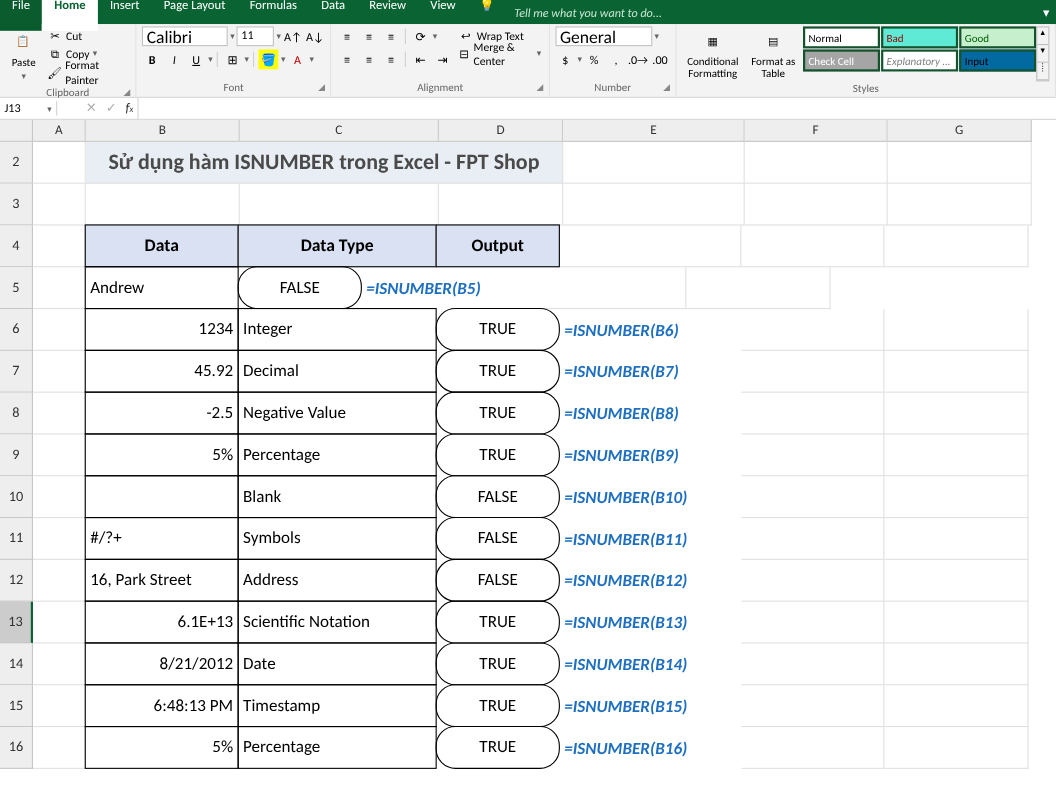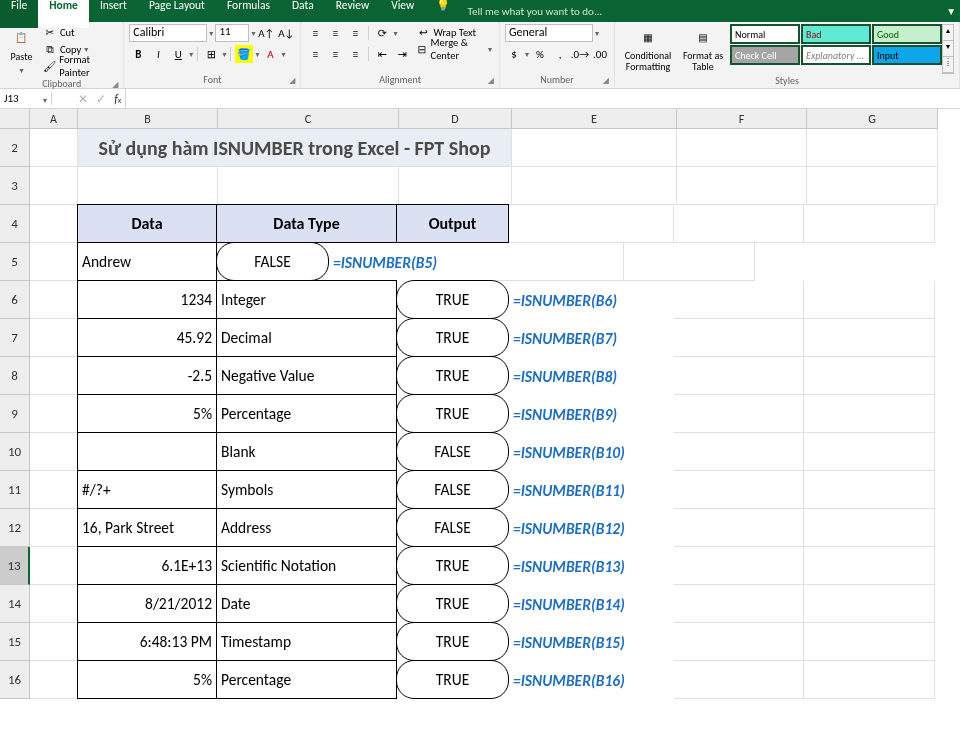--- a/index.html
+++ b/index.html
@@ -3,50 +3,50 @@
 <meta charset="utf-8">
 <style>
   * { box-sizing: border-box; margin: 0; padding: 0; }
   body { font-family: "Segoe UI", Calibri, Arial, sans-serif; font-size: 12px; background: #fff; width: 960px; }
   
   
   .ribbon-tabs { display: flex; align-items: center; background: #0a6332; color: #fff; height: 22px; font-size: 11.5px; }
   .ribbon-tabs .tab { padding: 0 11px; height: 34px; line-height: 22px; cursor: default; white-space: nowrap; }
   .ribbon-tabs .tab.file { background: #0a5b2e; }
   .ribbon-tabs .tab.active { background: #fff; color: #0a6332; font-weight: 700; }
-  .ribbon-tell { color: #c8e6d4; margin-left: 6px; font-size: 11px; }
+  .ribbon-tell { color: #c8e6d4; font-style: italic; margin-left: 6px; font-size: 11px; }
   .arrow-down { margin-left: auto; padding: 0 6px; }
   
   
   .ribbon { display: flex; background: #f3f3f3; border-bottom: 1px solid #d4d4d4; height: 67px; font-size: 11px; }
   .rgroup { border-right: 1px solid #e3e3e3; display: flex; flex-direction: column; justify-content: space-between; padding: 2px 5px 1px; }
   .rgroup-body { display: flex; gap: 3px; flex: 1; }
   .rgroup-label { text-align: center; color: #666; font-size: 10px; height: 14px; line-height: 14px; position: relative; }
   .rgroup-label .dlg { position: absolute; right: 0; bottom: 0; font-size: 8px; color: #888; }
   
   .col { display: flex; flex-direction: column; gap: 1px; }
   .big-btn { display: flex; flex-direction: column; align-items: center; justify-content: center; width: 36px; gap: 2px; padding: 2px 0; font-size: 10px; }
   .big-btn .ic { width: 22px; height: 22px; display: flex; align-items: center; justify-content: center; }
   .mini-btn { display: flex; align-items: center; gap: 3px; height: 16px; font-size: 10.5px; padding: 0 2px; }
   .mini-btn .ic { width: 14px; height: 14px; display: flex; align-items: center; justify-content: center; }
   .drop { font-size: 8px; color: #666; }
   
   .font-row { display: flex; gap: 2px; align-items: center; margin-bottom: 2px; }
-  .font-name { background: #fff; border: 1px solid #c0c0c0; width: 78px; height: 18px; padding: 0 3px; font-size: 12px; white-space: nowrap; overflow: hidden; }
+  .font-name { background: #fff; border: 1px solid #c0c0c0; width: 78px; height: 18px; padding: 0 3px; font-size: 16px; white-space: nowrap; overflow: hidden; }
   .font-size { background: #fff; border: 1px solid #c0c0c0; width: 34px; height: 18px; padding: 0 3px; font-size: 11px; }
   .pill-btn { width: 18px; height: 18px; display: flex; align-items: center; justify-content: center; border: 1px solid transparent; font-size: 11px; }
   .sep { width: 1px; height: 14px; background: #d0d0d0; margin: 0 2px; }
   
   .styles-grid { display: grid; grid-template-columns: repeat(3, 70px); grid-template-rows: 20px 20px; gap: 1px; }
   .style-cell { border: 2px solid #14532d; background: #fff; font-size: 10px; padding: 0 3px; display: flex; align-items: center; overflow: hidden; white-space: nowrap; }
   .style-cell.bad { background: #5eead4; color: #9c0006; }
   .style-cell.good { background: #c6efce; color: #006100; }
   .style-cell.check { background: #a5a5a5; color: #fff; }
   .style-cell.expl { color: #7f7f7f; font-style: italic; }
-  .style-cell.input { background: #0ea5e9; }
+  .style-cell.input { background: #0369a1; }
   .styles-nav { display: flex; flex-direction: column; width: 12px; border: 1px solid #c0c0c0; }
   .styles-nav div { flex: 1; text-align: center; font-size: 8px; border-bottom: 1px solid #c0c0c0; }
   
   
   .fbar-row { display: flex; height: 20px; border-bottom: 1px solid #d4d4d4; background: #fff; align-items: center; }
   .name-box { width: 52px; border-right: 1px solid #d4d4d4; padding: 0 4px; font-size: 11px; display: flex; align-items: flex-end; justify-content: space-between; }
   .name-box .drop { font-size: 8px; }
   .fn-btns { display: flex; border-right: 1px solid #d4d4d4; padding: 0 4px; gap: 8px; color: #b0b0b0; height: 20px; align-items: center; }
   .fn-input { flex: 1; padding: 0 5px; font-size: 11px; }
   

